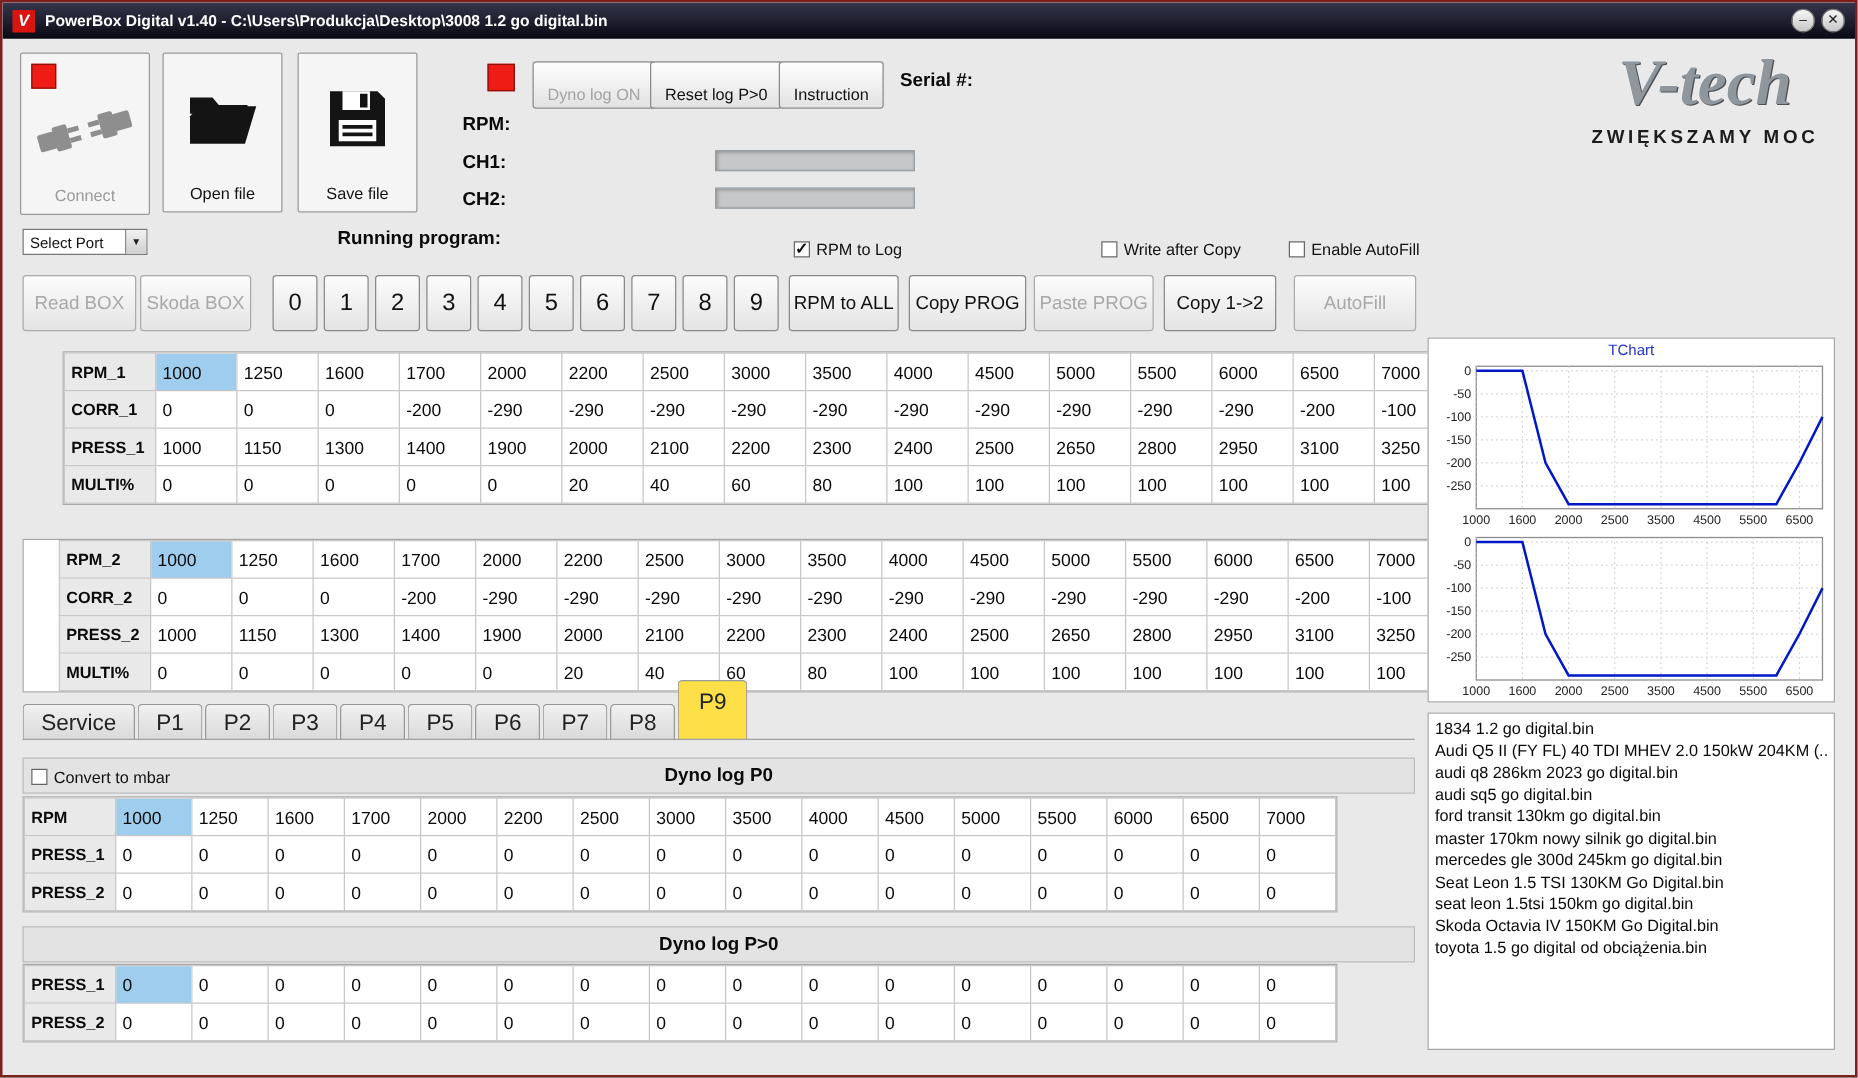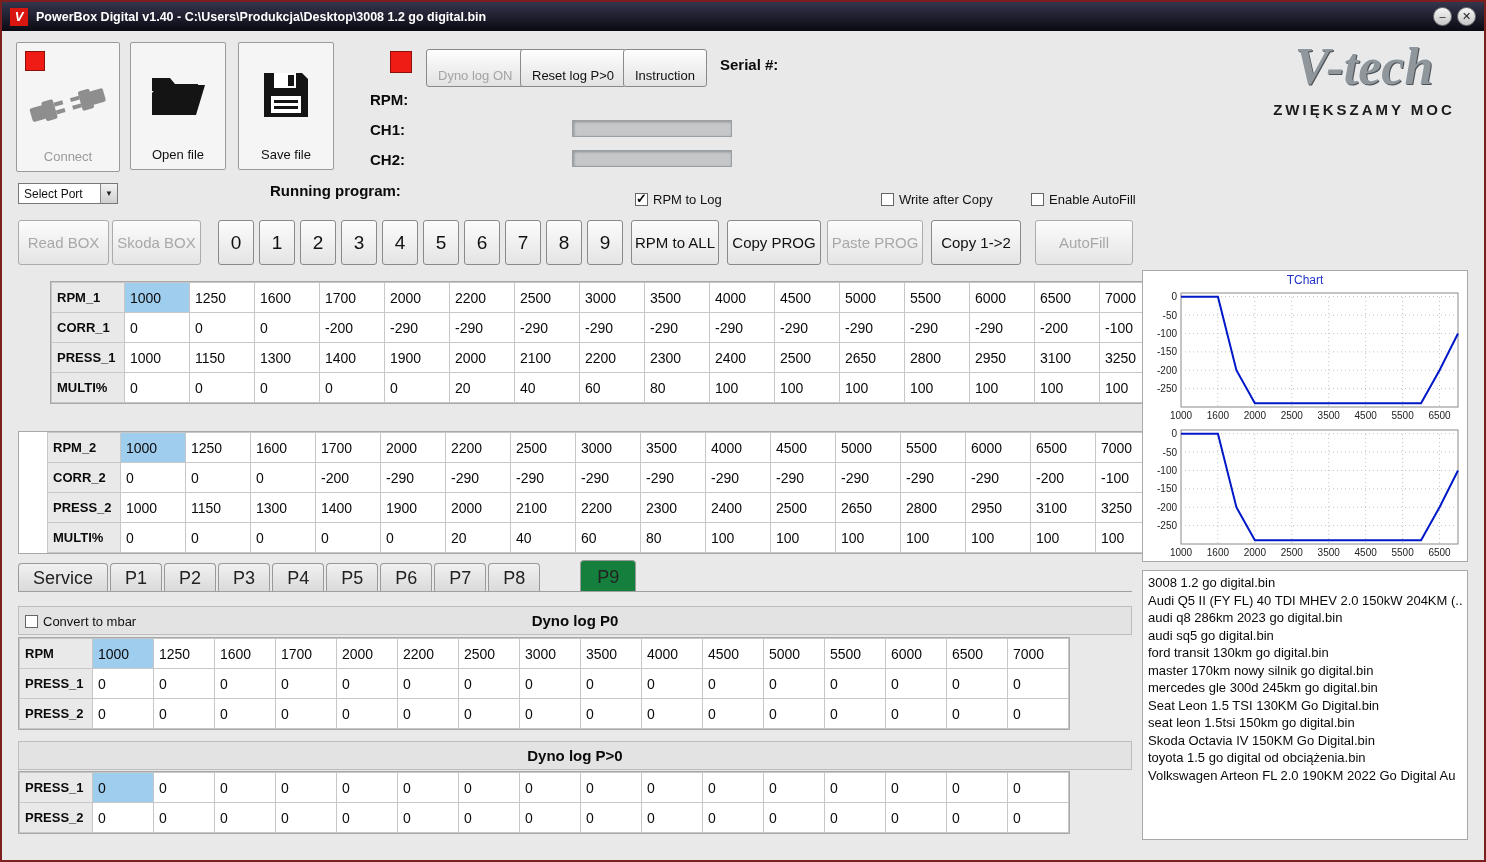--- a/index.html
+++ b/index.html
@@ -55,21 +55,21 @@
 table.grid{border-collapse:collapse;table-layout:fixed;}
 .grid td{border:1px solid #c7c7c7;height:30px;padding:0 0 0 5px;font-size:14px;background:#fff;color:#0a0a0a;white-space:nowrap;overflow:hidden;}
 .grid td.rowlabel{width:73px;background:#e9e9e9;font-weight:bold;font-size:13px;}
 .grid td.cell{width:65px;}
 .grid.narrow td.cell{width:61px;}
 .grid td.sel{background:#9fcdee;}
 
 
 #tabs{position:absolute;left:16px;top:566px;display:flex;align-items:flex-end;height:24px;}
 .tab{padding:4px 14px 3px;border:1px solid #999;border-bottom:none;background:linear-gradient(#f1f1f1,#d9d9d9);margin-right:2px;border-radius:4px 4px 0 0;font-size:18px;color:#222;cursor:pointer;}
-.tab.active{background:#15803d;padding:6px 16px 4px;font-weight:normal;margin-left:38px;}
+.tab.active{background:#fde047;padding:6px 16px 20px;font-weight:normal;}
 #tab-underline{position:absolute;left:16px;top:589px;width:1114px;border-top:1px solid #a0a0a0;}
 
 
 .strip{position:absolute;left:16px;width:1114px;height:29px;background:#e3e3e3;border:1px solid #bdbdbd;display:flex;align-items:center;justify-content:center;font-size:15px;font-weight:bold;color:#0a0a0a;}
 .strip .cbrow{left:6px;top:7px;font-weight:normal;}
 
 
 #chart-panel{position:absolute;left:1140px;top:268px;width:326px;height:292px;background:#fff;border:1px solid #a8a8a8;}
 #chart-title{text-align:center;font-size:12px;color:#2233cc;padding-top:2px;height:17px;}
 #chart-panel svg{display:block;margin:0 auto;}
@@ -549,27 +549,26 @@
         <text x="220.66666666666666" y="131" text-anchor="middle" font-size="10" fill="#222">4500</text>
         <line y1="5" y2="119" x1="257.6" x2="257.6" stroke="#c2c2c2" stroke-dasharray="1,3"></line>
         <text x="257.6" y="131" text-anchor="middle" font-size="10" fill="#222">5500</text>
         <line y1="5" y2="119" x1="294.53333333333336" x2="294.53333333333336" stroke="#c2c2c2" stroke-dasharray="1,3"></line>
         <text x="294.53333333333336" y="131" text-anchor="middle" font-size="10" fill="#222">6500</text>
         <polyline fill="none" stroke="#0018c8" stroke-width="2" points="36,8.67741935483871 54.46666666666667,8.67741935483871 72.93333333333334,8.67741935483871 91.4,82.2258064516129 109.86666666666666,115.3225806451613 128.33333333333331,115.3225806451613 146.8,115.3225806451613 165.26666666666668,115.3225806451613 183.73333333333332,115.3225806451613 202.2,115.3225806451613 220.66666666666666,115.3225806451613 239.13333333333333,115.3225806451613 257.6,115.3225806451613 276.06666666666666,115.3225806451613 294.53333333333336,82.2258064516129 313,45.45161290322581"></polyline>
       </svg>
   </div>
 
   <div id="file-panel">
-      <div class="file-item">3008 1.2 go digital.bin</div>
+      <div class="file-item">1834 1.2 go digital.bin</div>
       <div class="file-item">Audi Q5 II (FY FL) 40 TDI MHEV 2.0 150kW 204KM (...</div>
       <div class="file-item">audi q8 286km 2023 go digital.bin</div>
       <div class="file-item">audi sq5 go digital.bin</div>
       <div class="file-item">ford transit 130km go digital.bin</div>
       <div class="file-item">master 170km nowy silnik go digital.bin</div>
       <div class="file-item">mercedes gle 300d 245km go digital.bin</div>
       <div class="file-item">Seat Leon 1.5 TSI 130KM Go Digital.bin</div>
       <div class="file-item">seat leon 1.5tsi 150km go digital.bin</div>
       <div class="file-item">Skoda Octavia IV 150KM Go Digital.bin</div>
       <div class="file-item">toyota 1.5 go digital od obciążenia.bin</div>
-      <div class="file-item">Volkswagen Arteon FL 2.0 190KM 2022 Go Digital Au</div>
     </div>
 
 </div>
 
 </body></html>

